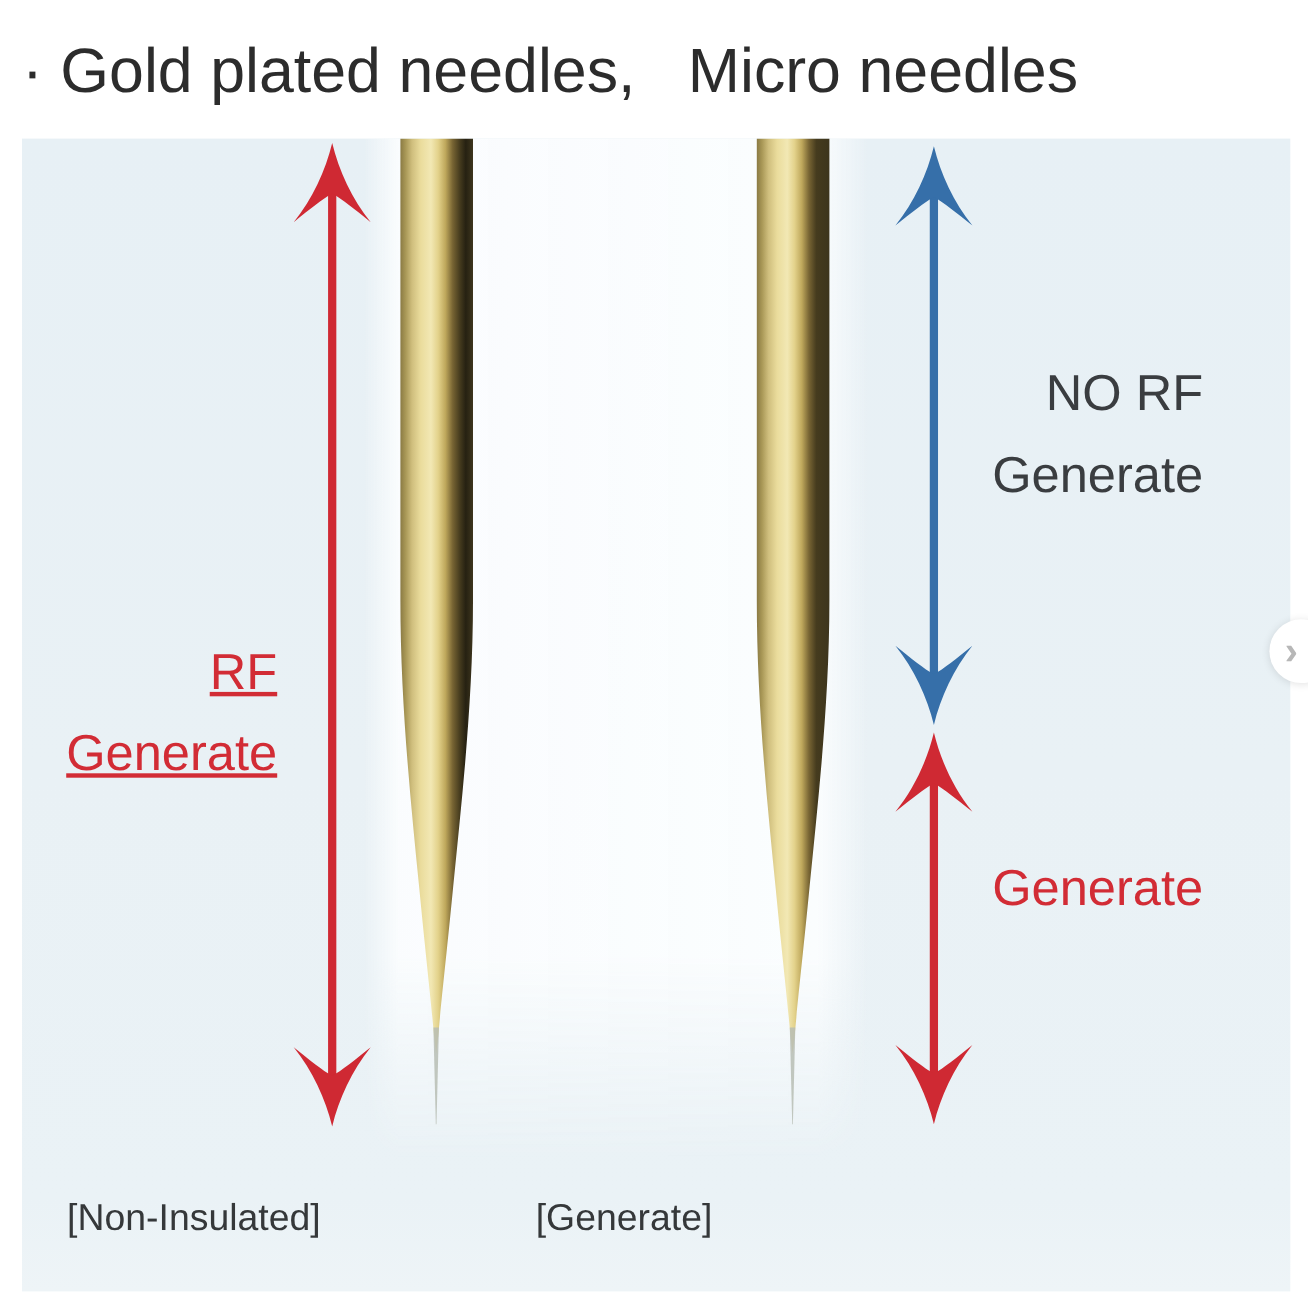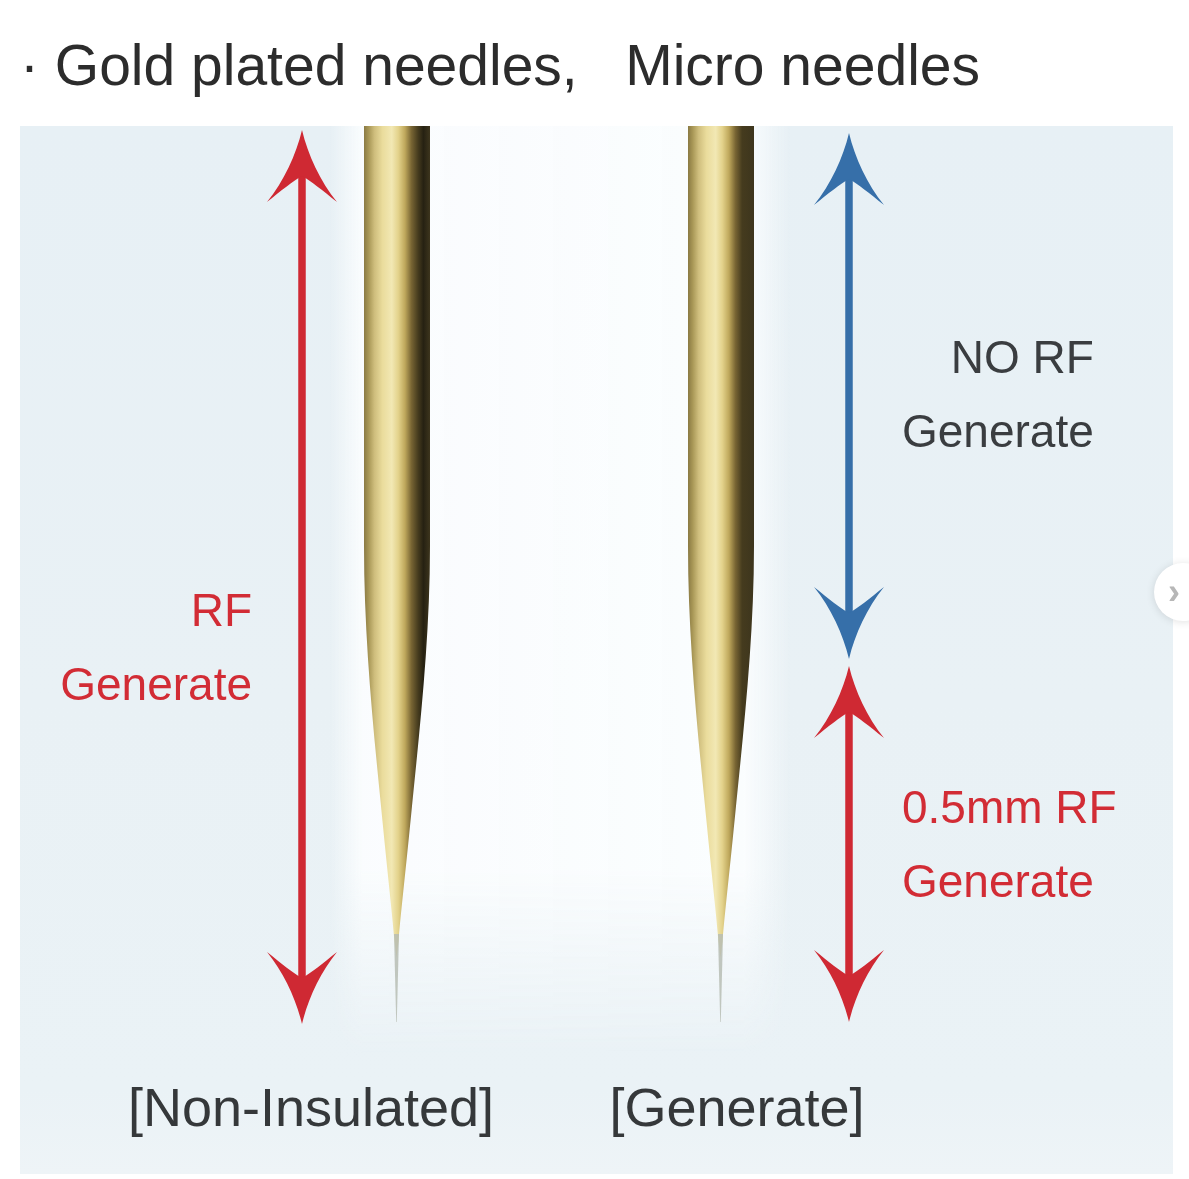--- a/index.html
+++ b/index.html
@@ -35,22 +35,22 @@
   .arrow-svg{position:absolute;}
   .label{
     position:absolute;
     font-size:46px;line-height:74px;
     white-space:nowrap;
   }
   .label-red{color:#d22c35;}
   .label-dark{color:#3a3d40;}
   .caption{
     position:absolute;top:948px;width:500px;
-    font-size:54px;line-height:66px;
-    color:#35383a;text-align:center;white-space:nowrap;
+    font-size:34px;line-height:66px;
+    color:#35383a;text-align:left;white-space:nowrap;
   }
   .carousel-next{
     position:absolute;left:1154px;top:563px;
     width:58px;height:58px;border-radius:50%;
     background:#ffffff;border:none;
     box-shadow:0 1px 8px rgba(0,0,0,0.12);
     display:flex;align-items:center;justify-content:flex-start;
     padding:0 0 0 14px;box-sizing:border-box;
     cursor:pointer;
   }
@@ -119,32 +119,31 @@
       <path fill="#366fa9" d="M45,2 C39,27 27,53 10,74 C25,62 36,53 45,48 C54,53 65,62 80,74 C63,53 51,27 45,2 Z"></path>
       <path fill="#366fa9" transform="rotate(180,45,265)" d="M45,2 C39,27 27,53 10,74 C25,62 36,53 45,48 C54,53 65,62 80,74 C63,53 51,27 45,2 Z"></path>
     </svg>
 
     <svg class="arrow-svg" style="left:784px;top:538px;" width="90" height="360" viewBox="0 0 90 360">
       <line x1="45" y1="42" x2="45" y2="318" stroke="#cf2933" stroke-width="7.5"></line>
       <path fill="#cf2933" d="M45,2 C39,27 27,53 10,74 C25,62 36,53 45,48 C54,53 65,62 80,74 C63,53 51,27 45,2 Z"></path>
       <path fill="#cf2933" transform="rotate(180,45,180)" d="M45,2 C39,27 27,53 10,74 C25,62 36,53 45,48 C54,53 65,62 80,74 C63,53 51,27 45,2 Z"></path>
     </svg>
 
-    <div class="label label-red" style="left:0px;top:447px;width:232px;text-align:right;">
+    <div class="label label-red" style="left:0px;top:447px;width:232px;text-align:right;text-decoration:underline;">
       <div>RF</div>
       <div>Generate</div>
     </div>
 
     <div class="label label-dark" style="left:882px;top:194px;text-align:right;">
       <div>NO RF</div>
       <div>Generate</div>
     </div>
 
     <div class="label label-red" style="left:882px;top:644px;text-align:left;">
-      <div>0.5mm RF</div>
       <div>Generate</div>
     </div>
 
     <div class="caption" style="left:41px;">[Non-Insulated]</div>
     <div class="caption" style="left:467px;">[Generate]</div>
 
   </div>
 
   <button class="carousel-next">
     <span class="glyph">›</span>

